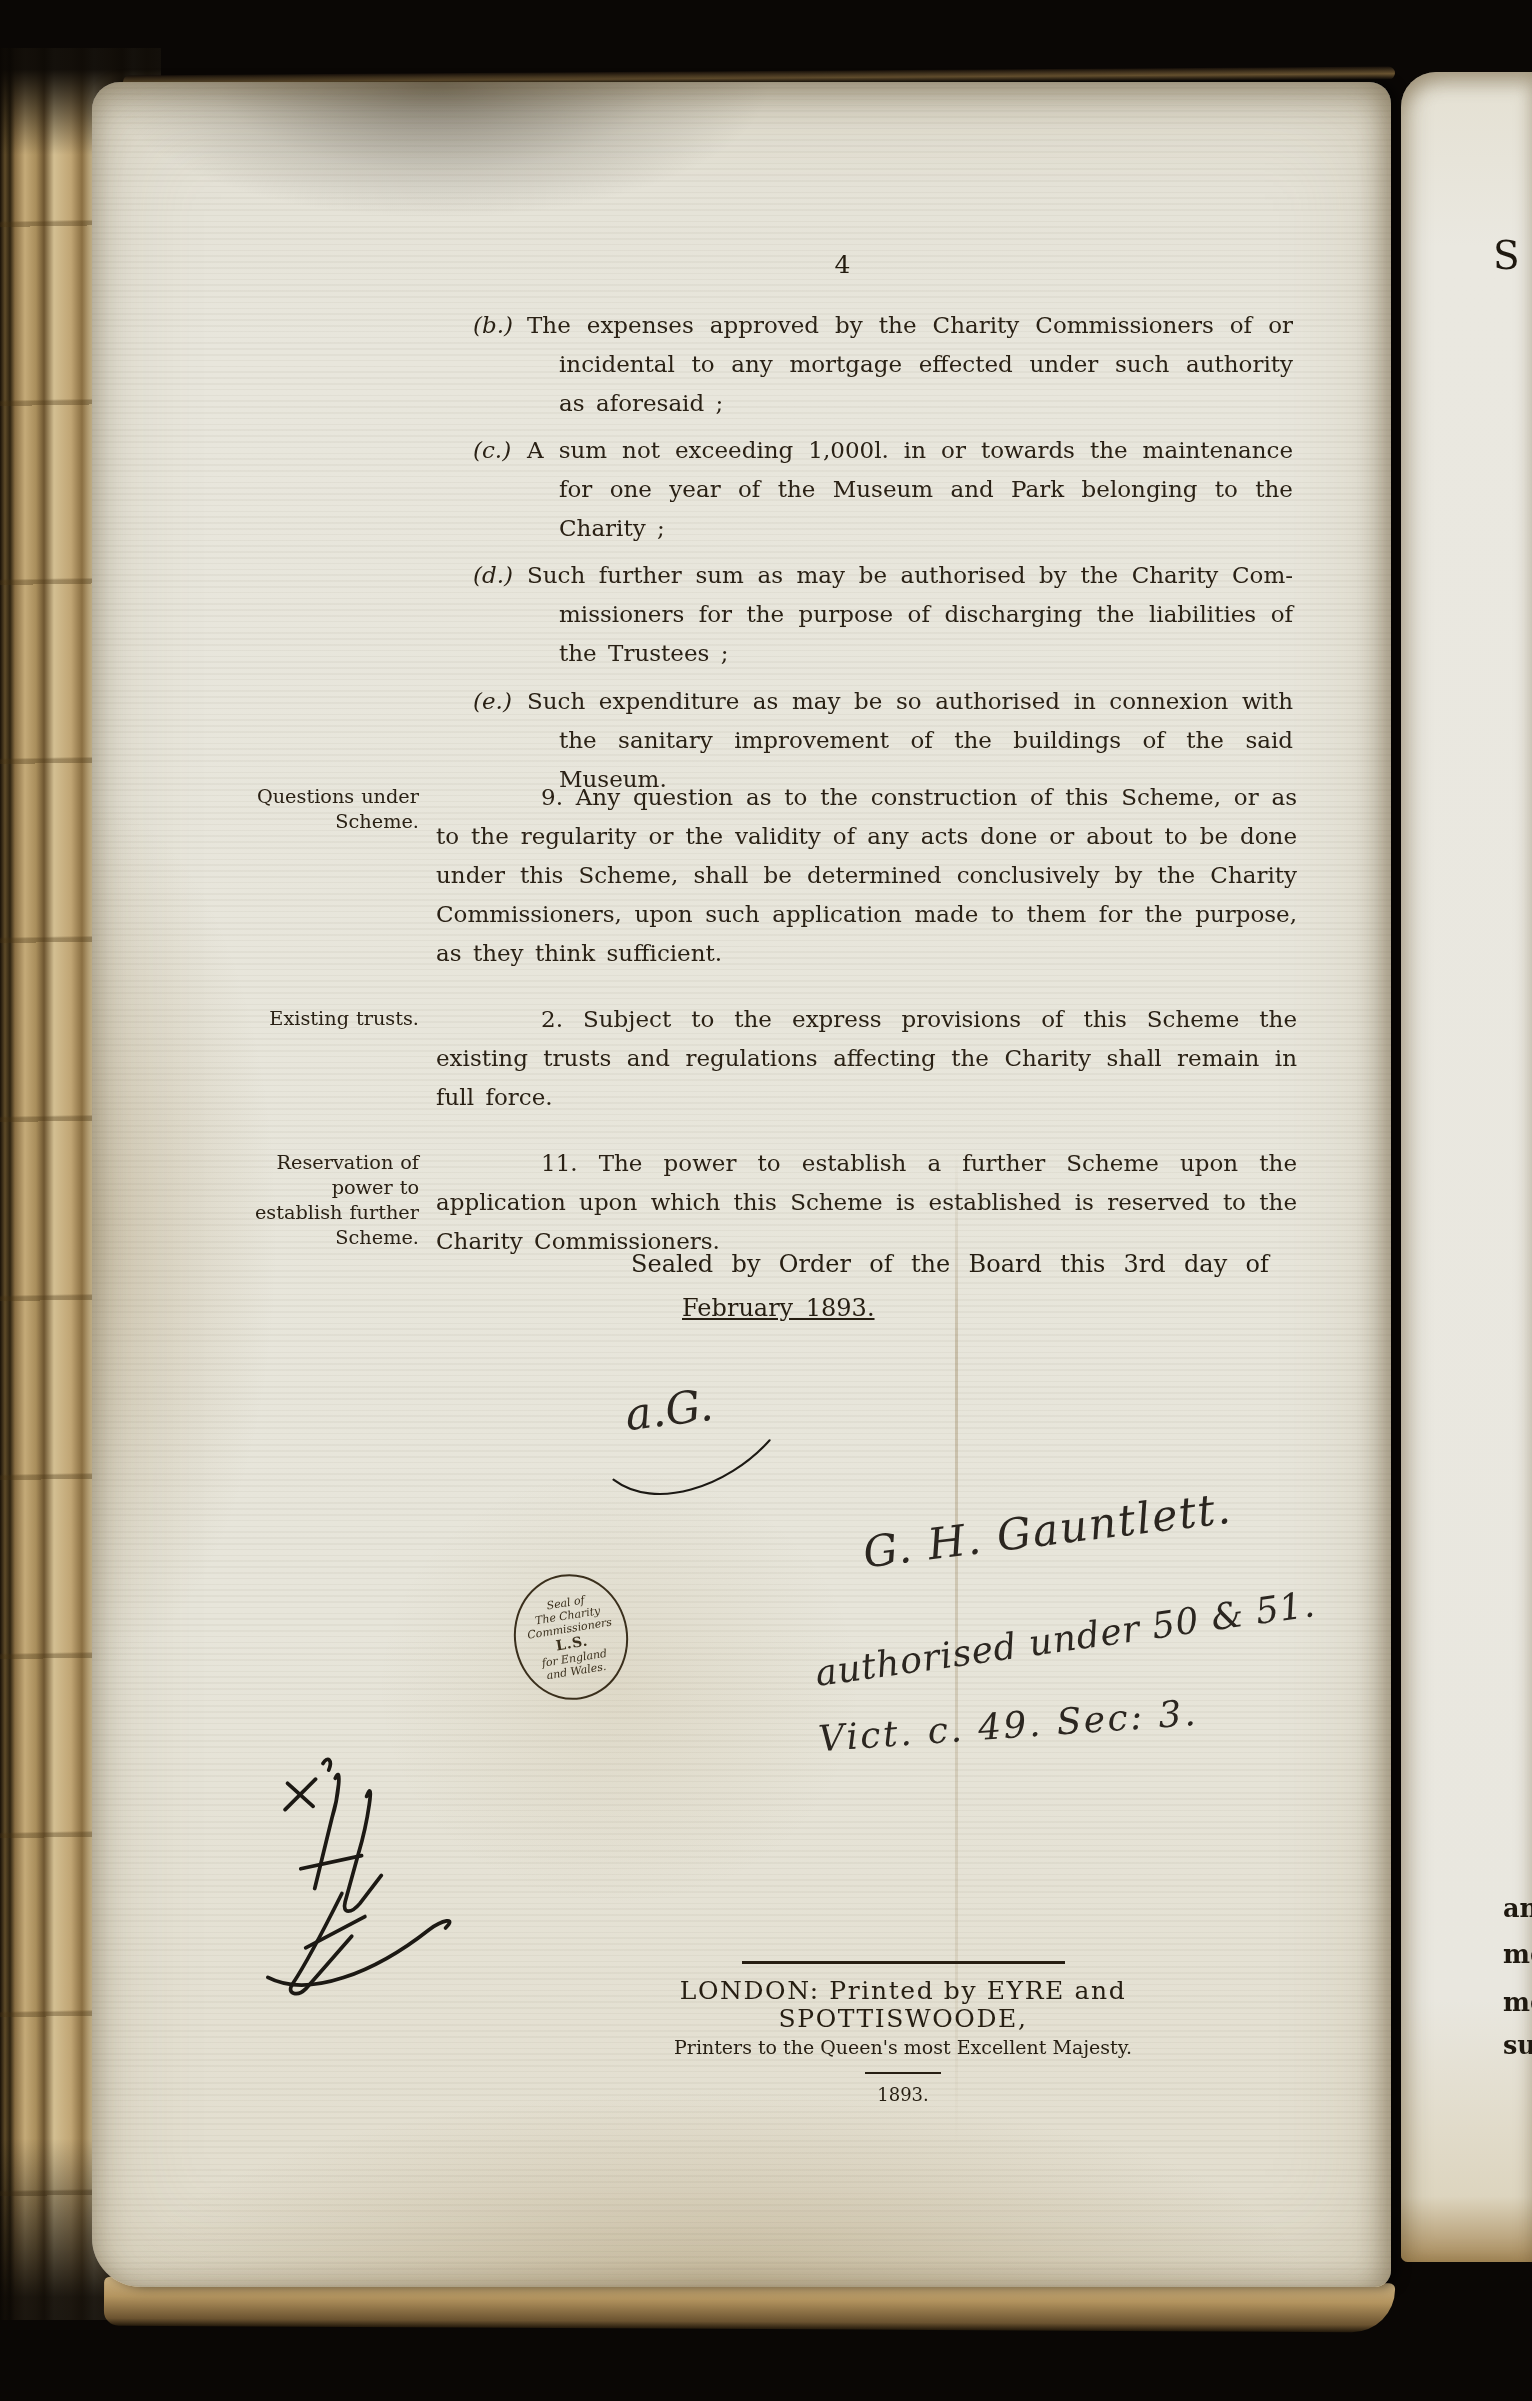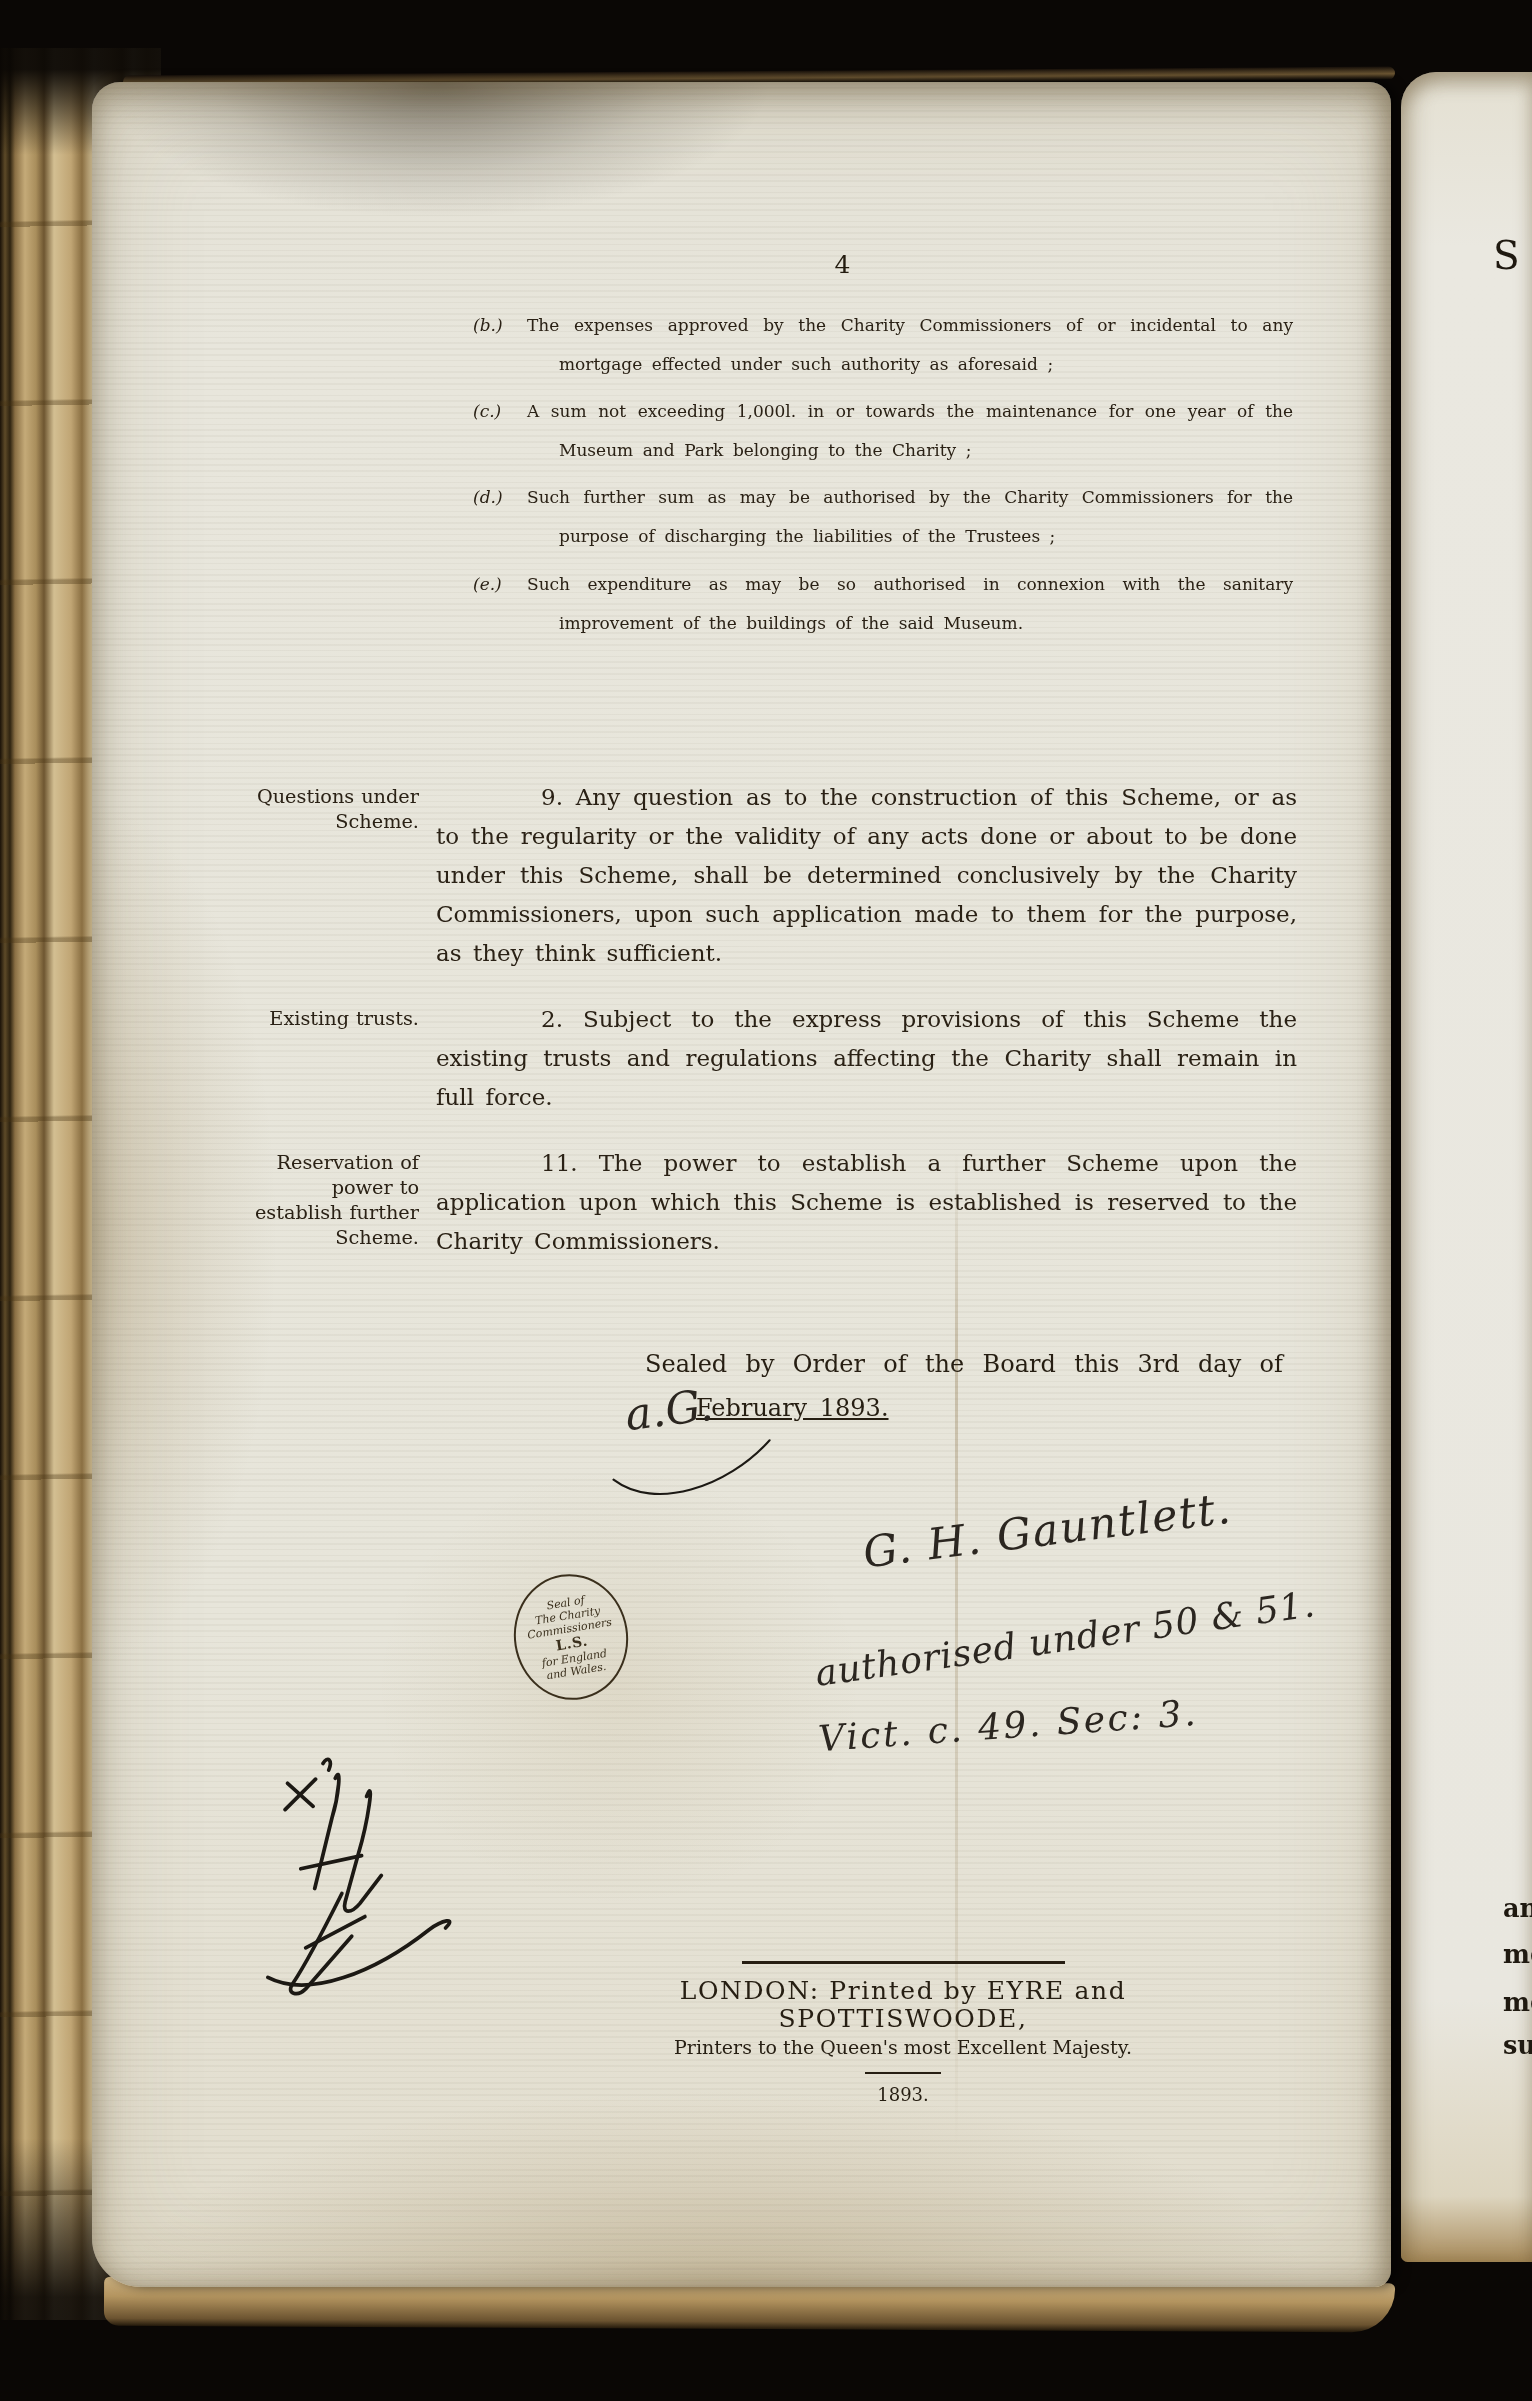--- a/index.html
+++ b/index.html
@@ -40,35 +40,35 @@
     color:#2a2115;}
   .texture{position:absolute;inset:0;border-radius:inherit;pointer-events:none;
     background:repeating-linear-gradient(0deg, rgba(95,85,60,0.05) 0 1.6px, rgba(0,0,0,0) 1.6px 5.8px);}
   .crease{position:absolute;left:863px;top:1070px;width:3.3px;height:996px;
     background:linear-gradient(180deg,rgba(120,90,40,0) 0,rgba(120,90,40,0.28) 20%,rgba(120,90,40,0.12) 80%,rgba(120,90,40,0));}
 
   .pagenum{position:absolute;left:724px;top:168px;width:53px;text-align:center;
     font-size:25px;color:#241c10;}
 
   
-  .clauses{position:absolute;left:381px;top:224px;width:820px;font-size:17px;line-height:39px;
+  .clauses{position:absolute;left:381px;top:224px;width:820px;font-size:23px;line-height:39px;
     text-align:justify;word-spacing:4.1px;}
   .clause{padding-left:86px;text-indent:-86px;margin-bottom:8.2px;}
   .clause-label{display:inline-block;width:54px;text-indent:0;font-style:italic;}
 
   
   .sections{position:absolute;left:344px;top:696px;width:861px;font-size:23px;line-height:39px;
     text-align:justify;word-spacing:4.1px;}
   .section{position:relative;margin-bottom:27px;}
   .section p{margin:0;text-indent:105px;}
   .margin-note{position:absolute;left:-193px;top:5.8px;width:176px;font-size:19.3px;line-height:25px;
     text-align:right;text-indent:0;word-spacing:0.8px;}
 
-  .sealed{position:absolute;left:539px;top:1260px;font-size:24px;line-height:44px;
-    word-spacing:10.7px;color:#261e12;margin-left:14px;}
+  .sealed{position:absolute;left:539px;top:1160px;font-size:24px;line-height:44px;
+    word-spacing:10.7px;color:#261e12;}
   .sealed .l2{margin-left:51px;word-spacing:5px;text-decoration:underline;}
 
   .handwriting{font-style:italic;color:#2b2620;}
   .initials-ag{position:absolute;left:533px;top:1302px;font-size:44px;transform:rotate(-7deg);}
   .ag-swash{position:absolute;left:510px;top:1350px;}
   .ag-swash path,.xmark path{fill:none;stroke:#1c1914;stroke-linecap:round;}
   .ag-swash path{stroke-width:2.5px;}
 
   .seal{position:absolute;left:422px;top:1492px;width:110px;height:122px;border:2.5px solid #3a2f1c;
     border-radius:50%;transform:rotate(-9deg);display:flex;flex-direction:column;justify-content:center;

